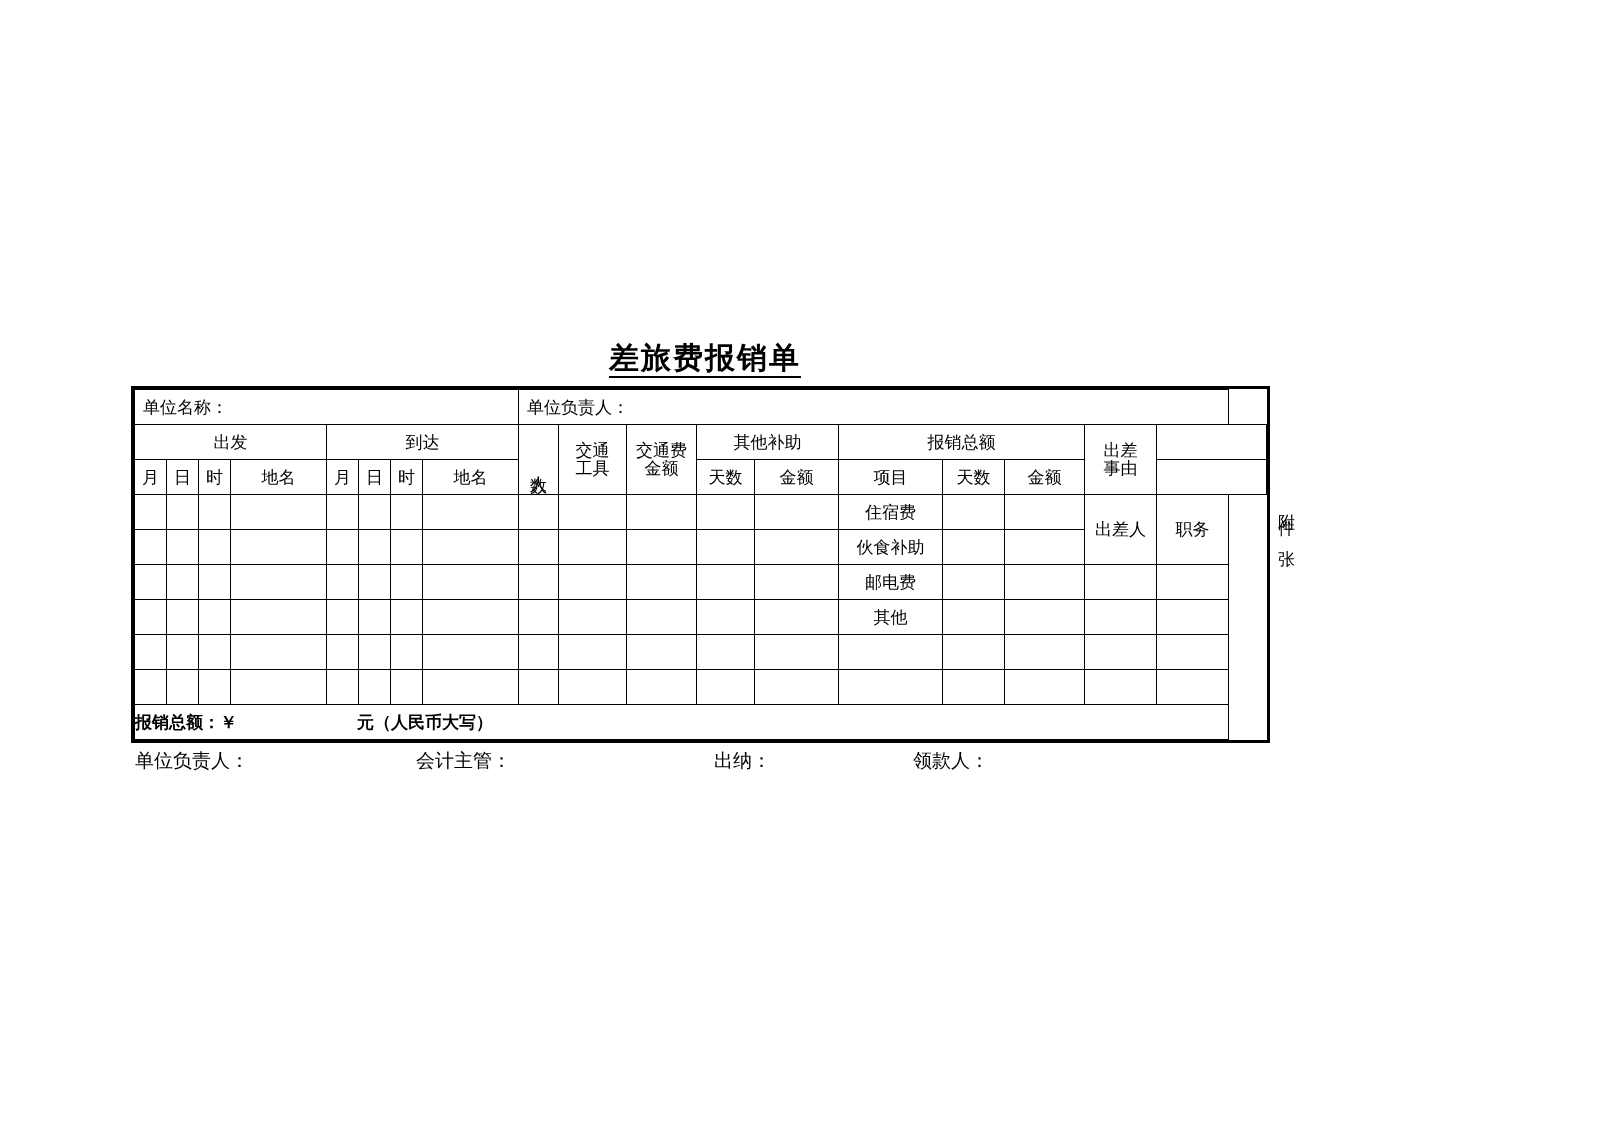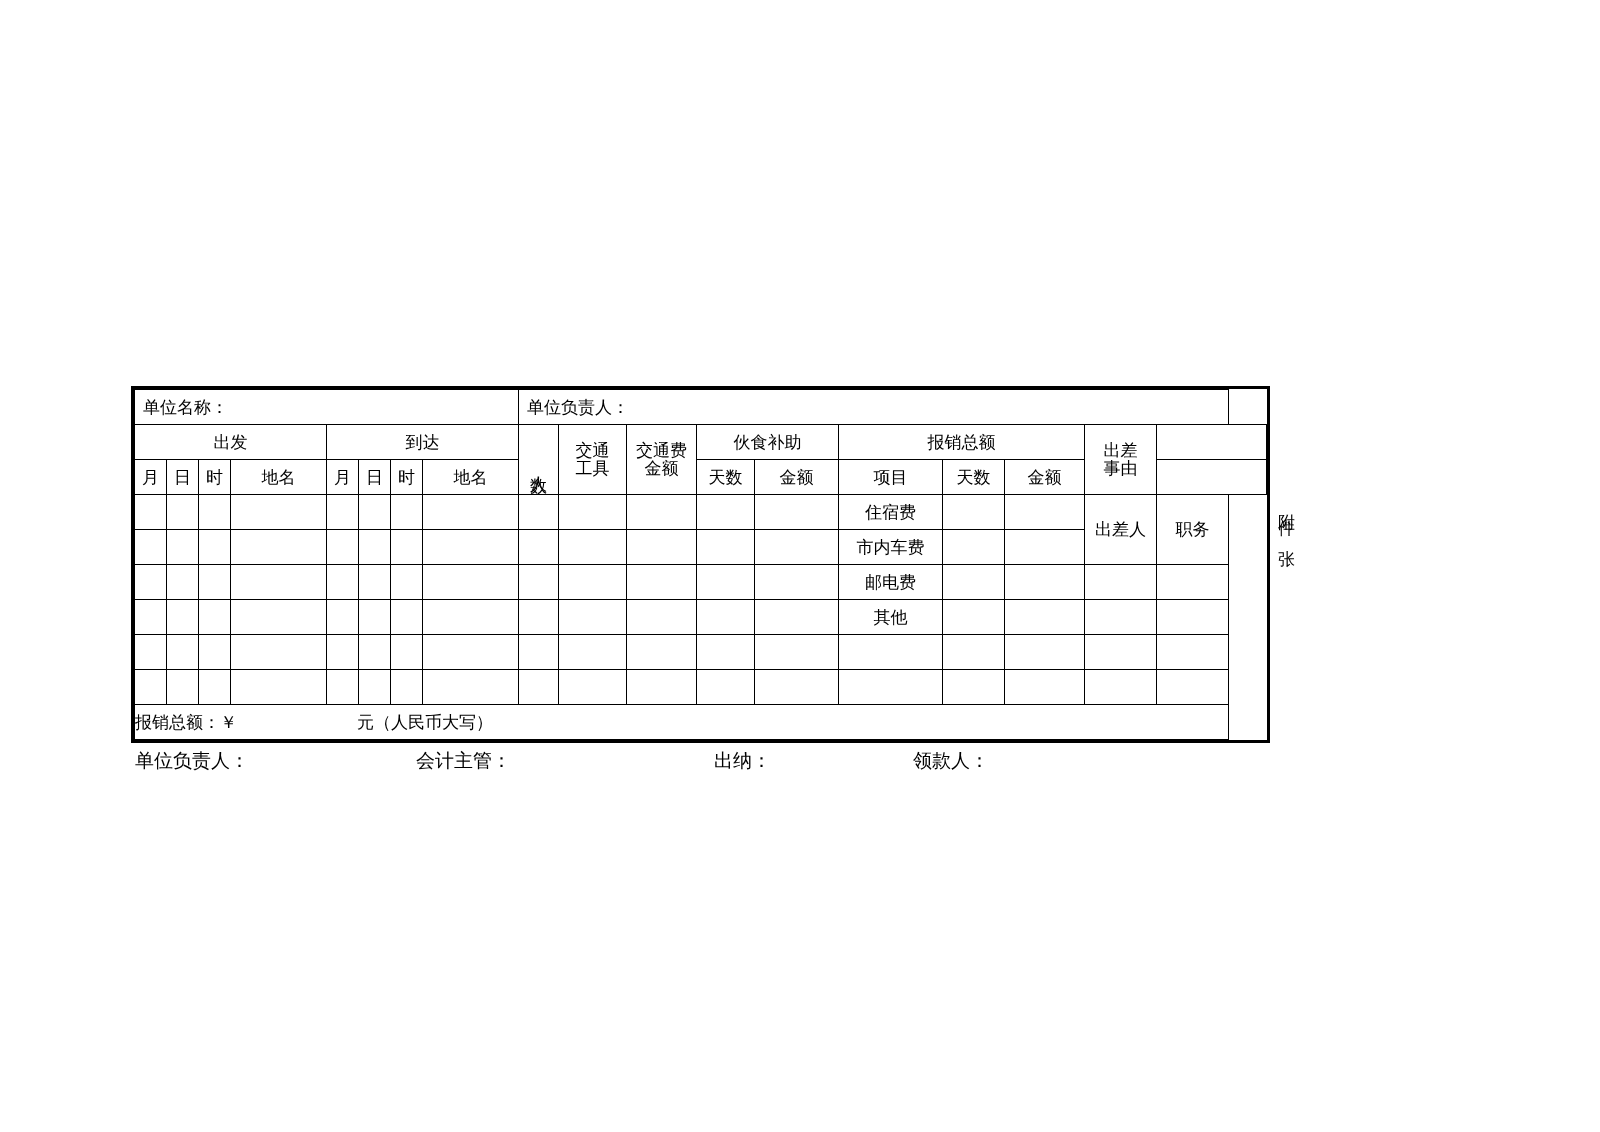--- a/index.html
+++ b/index.html
@@ -82,20 +82,21 @@
   }
   .total-row td {
     height: 40px;
     text-align: left;
     font-size: 18px;
     padding-left: 8px;
   }
   .total-inner {
     display: flex;
     align-items: flex-start;
+    font-weight: bold;
   }
   .total-inner .amt {
     display: inline-block;
     min-width: 120px;
   }
 
   
   .attach {
     position: absolute;
     left: 1278px;
@@ -124,20 +125,23 @@
   .sig0 { left: 4px; }
   .sig1 { left: 285px; font-family: Liberation Mono, monospace; }
   .sig2 { left: 563px; margin-left: 20px; }
   .sig3 { left: 782px; }
 </style>
 </head>
 <body>
 
 <div class="page">
 
+  <div class="title">
+    <span>差旅费报销单</span>
+  </div>
 
   <div class="form-wrap">
     <table class="form">
       <colgroup>
         <col style="width:32px">
         <col style="width:32px">
         <col style="width:32px">
         <col style="width:96px">
         <col style="width:32px">
         <col style="width:32px">
@@ -160,21 +164,21 @@
         <td class="lbl-left" colspan="8">单位名称：</td>
         <td class="lbl-left" colspan="10">单位负责人：</td>
       </tr>
 
       <tr class="hrow">
         <td colspan="4">出发</td>
         <td colspan="4">到达</td>
         <td rowspan="2" class="nobottom"><span class="vtext">人数</span></td>
         <td rowspan="2" class="two-line">交通<br>工具</td>
         <td rowspan="2" class="two-line">交通费<br>金额</td>
-        <td colspan="2">伙食补助</td>
+        <td colspan="2">其他补助</td>
         <td colspan="3">报销总额</td>
         <td rowspan="2" class="two-line">出差<br>事由</td>
         <td colspan="2"></td>
       </tr>
 
       <tr class="hrow">
         <td>月</td>
         <td>日</td>
         <td>时</td>
         <td>地名</td>
@@ -218,21 +222,21 @@
         <td></td>
         <td></td>
         <td></td>
         <td></td>
         <td></td>
         <td></td>
         <td></td>
         <td></td>
         <td></td>
         <td></td>
-        <td>市内车费</td>
+        <td>伙食补助</td>
         <td></td>
         <td></td>
       </tr>
 
       <tr class="datarow">
         <td></td>
         <td></td>
         <td></td>
         <td></td>
         <td></td>

